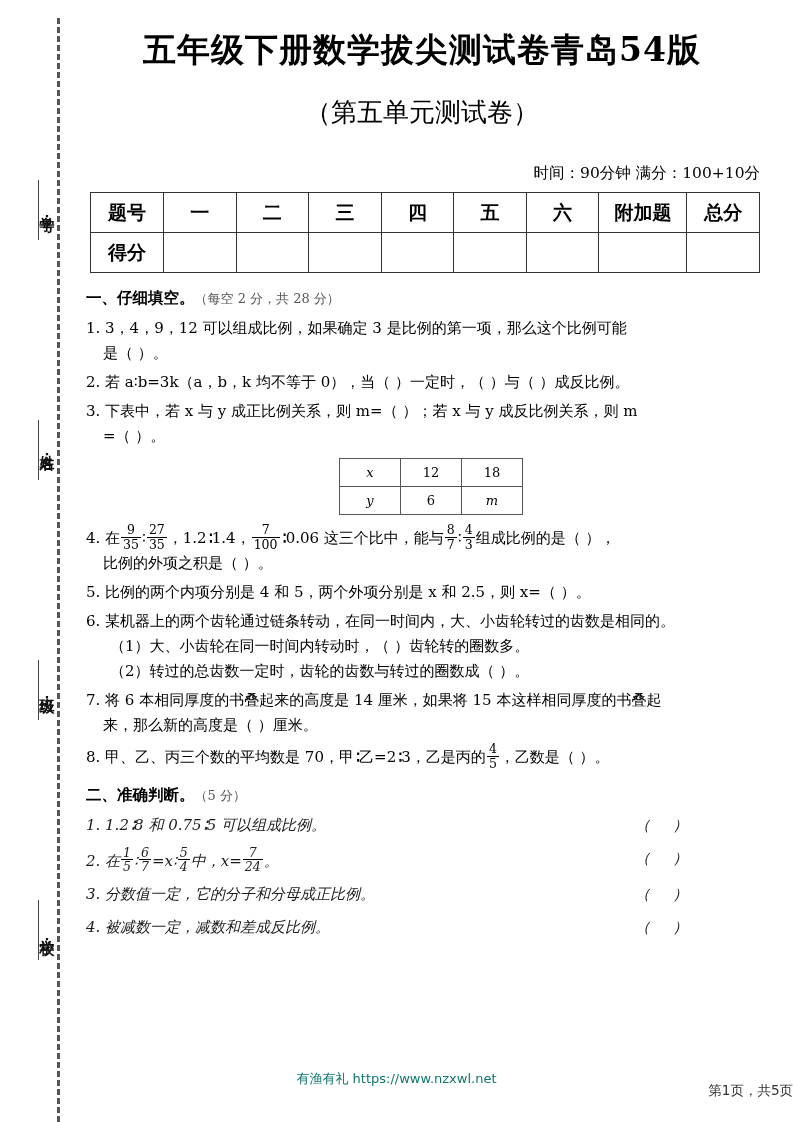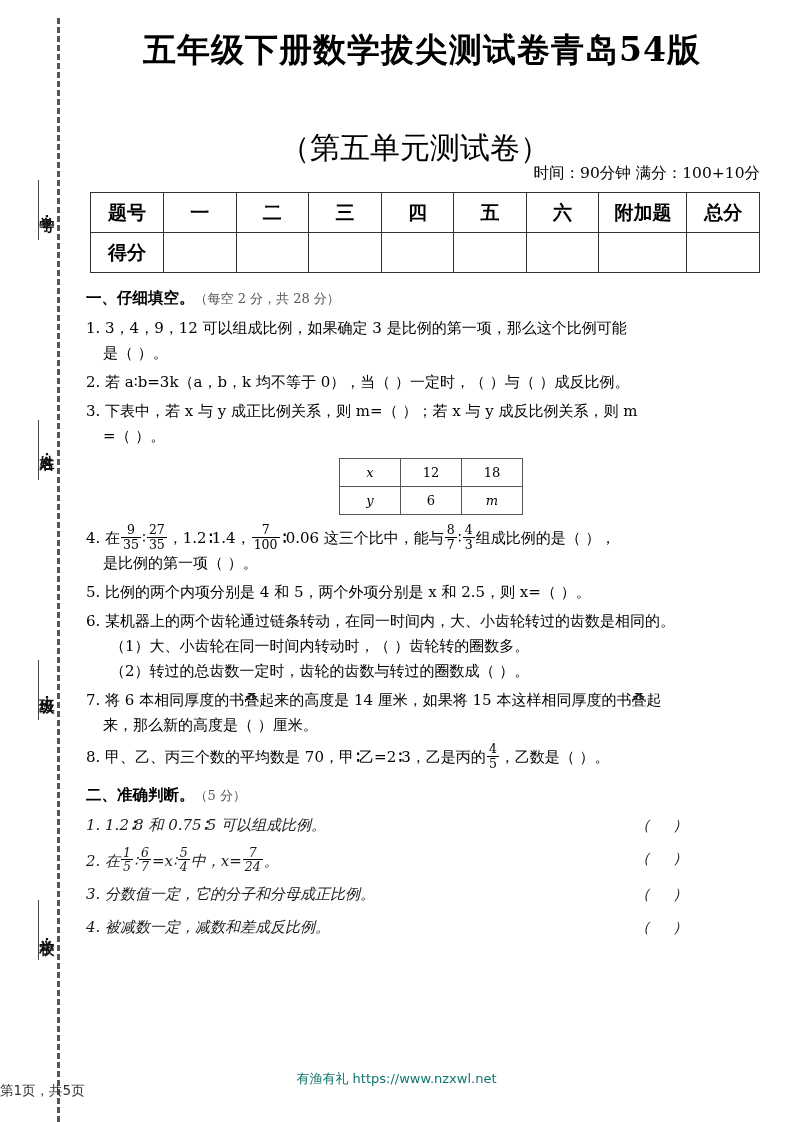--- a/index.html
+++ b/index.html
@@ -41,25 +41,24 @@
   
   .title1{
     position:absolute;left:72px;top:28px;width:700px;
     text-align:center;
     font-size:33px;font-weight:700;
     letter-spacing:1px;
     font-family:"DejaVu Serif","Liberation Serif",serif;
     color:#000;
   }
   .title2{
-    position:absolute;left:65px;top:95px;width:700px;
-    text-align:center;
-    font-size:30px;font-weight:400;
-    color:#000;
-    margin-top:33px;
+    position:absolute;left:72px;top:95px;width:700px;
+    text-align:center;
+    font-size:26px;font-weight:400;
+    color:#000;
   }
   .exam-meta{
     position:absolute;right:33px;top:163px;
     font-size:15.5px;
     color:#000;
     white-space:nowrap;
   }
 
   
   .score-table{
@@ -141,21 +140,21 @@
   
   .watermark{
     position:absolute;left:0;top:1070px;width:793px;
     text-align:center;
     font-size:13px;
     color:#0f766e;
     font-family:"DejaVu Sans","Liberation Sans",sans-serif;
   }
   .pagenum{
     position:absolute;left:0;top:1082px;width:793px;
-    text-align:left;
+    text-align:right;
     font-size:13.5px;
     color:#333;
     font-family:"DejaVu Sans","Liberation Sans",sans-serif;
   }
 </style>
 </head>
 <body>
 
 <div class="page">
 
@@ -245,21 +244,21 @@
         <tr>
           <td class="it">y</td>
           <td>6</td>
           <td class="it">m</td>
         </tr>
       </tbody></table>
     </div>
 
     <div class="q">
       <span>4. 在</span><span class="frac"><span class="n">9</span><span class="d">35</span></span><span>∶</span><span class="frac"><span class="n">27</span><span class="d">35</span></span><span>，1.2∶1.4，</span><span class="frac"><span class="n">7</span><span class="d">100</span></span><span>∶0.06 这三个比中，能与</span><span class="frac"><span class="n">8</span><span class="d">7</span></span><span>∶</span><span class="frac"><span class="n">4</span><span class="d">3</span></span><span>组成比例的是（             ），</span>
-      <span class="ind">是比例的第一项（        ）。</span>
+      <span class="ind">比例的外项之积是（        ）。</span>
     </div>
 
     <div class="q">
       <span>5. 比例的两个内项分别是 4 和 5，两个外项分别是 x 和 2.5，则 x=（        ）。</span>
     </div>
 
     <div class="q">
       <span>6. 某机器上的两个齿轮通过链条转动，在同一时间内，大、小齿轮转过的齿数是相同的。</span>
       <div class="sub">（1）大、小齿轮在同一时间内转动时，（        ）齿轮转的圈数多。</div>
       <div class="sub">（2）转过的总齿数一定时，齿轮的齿数与转过的圈数成（              ）。</div>

